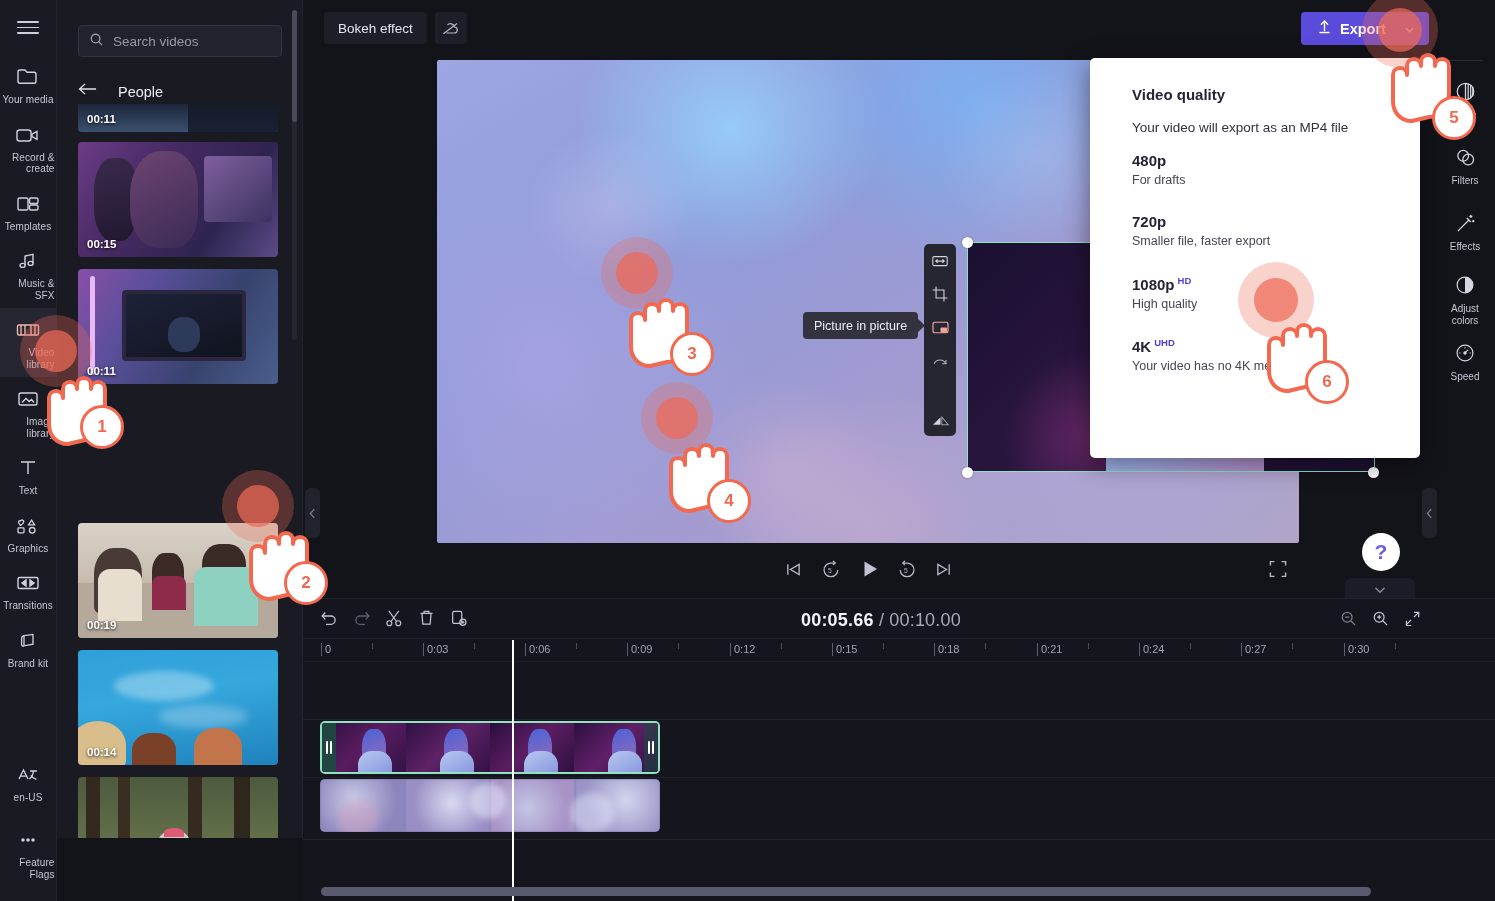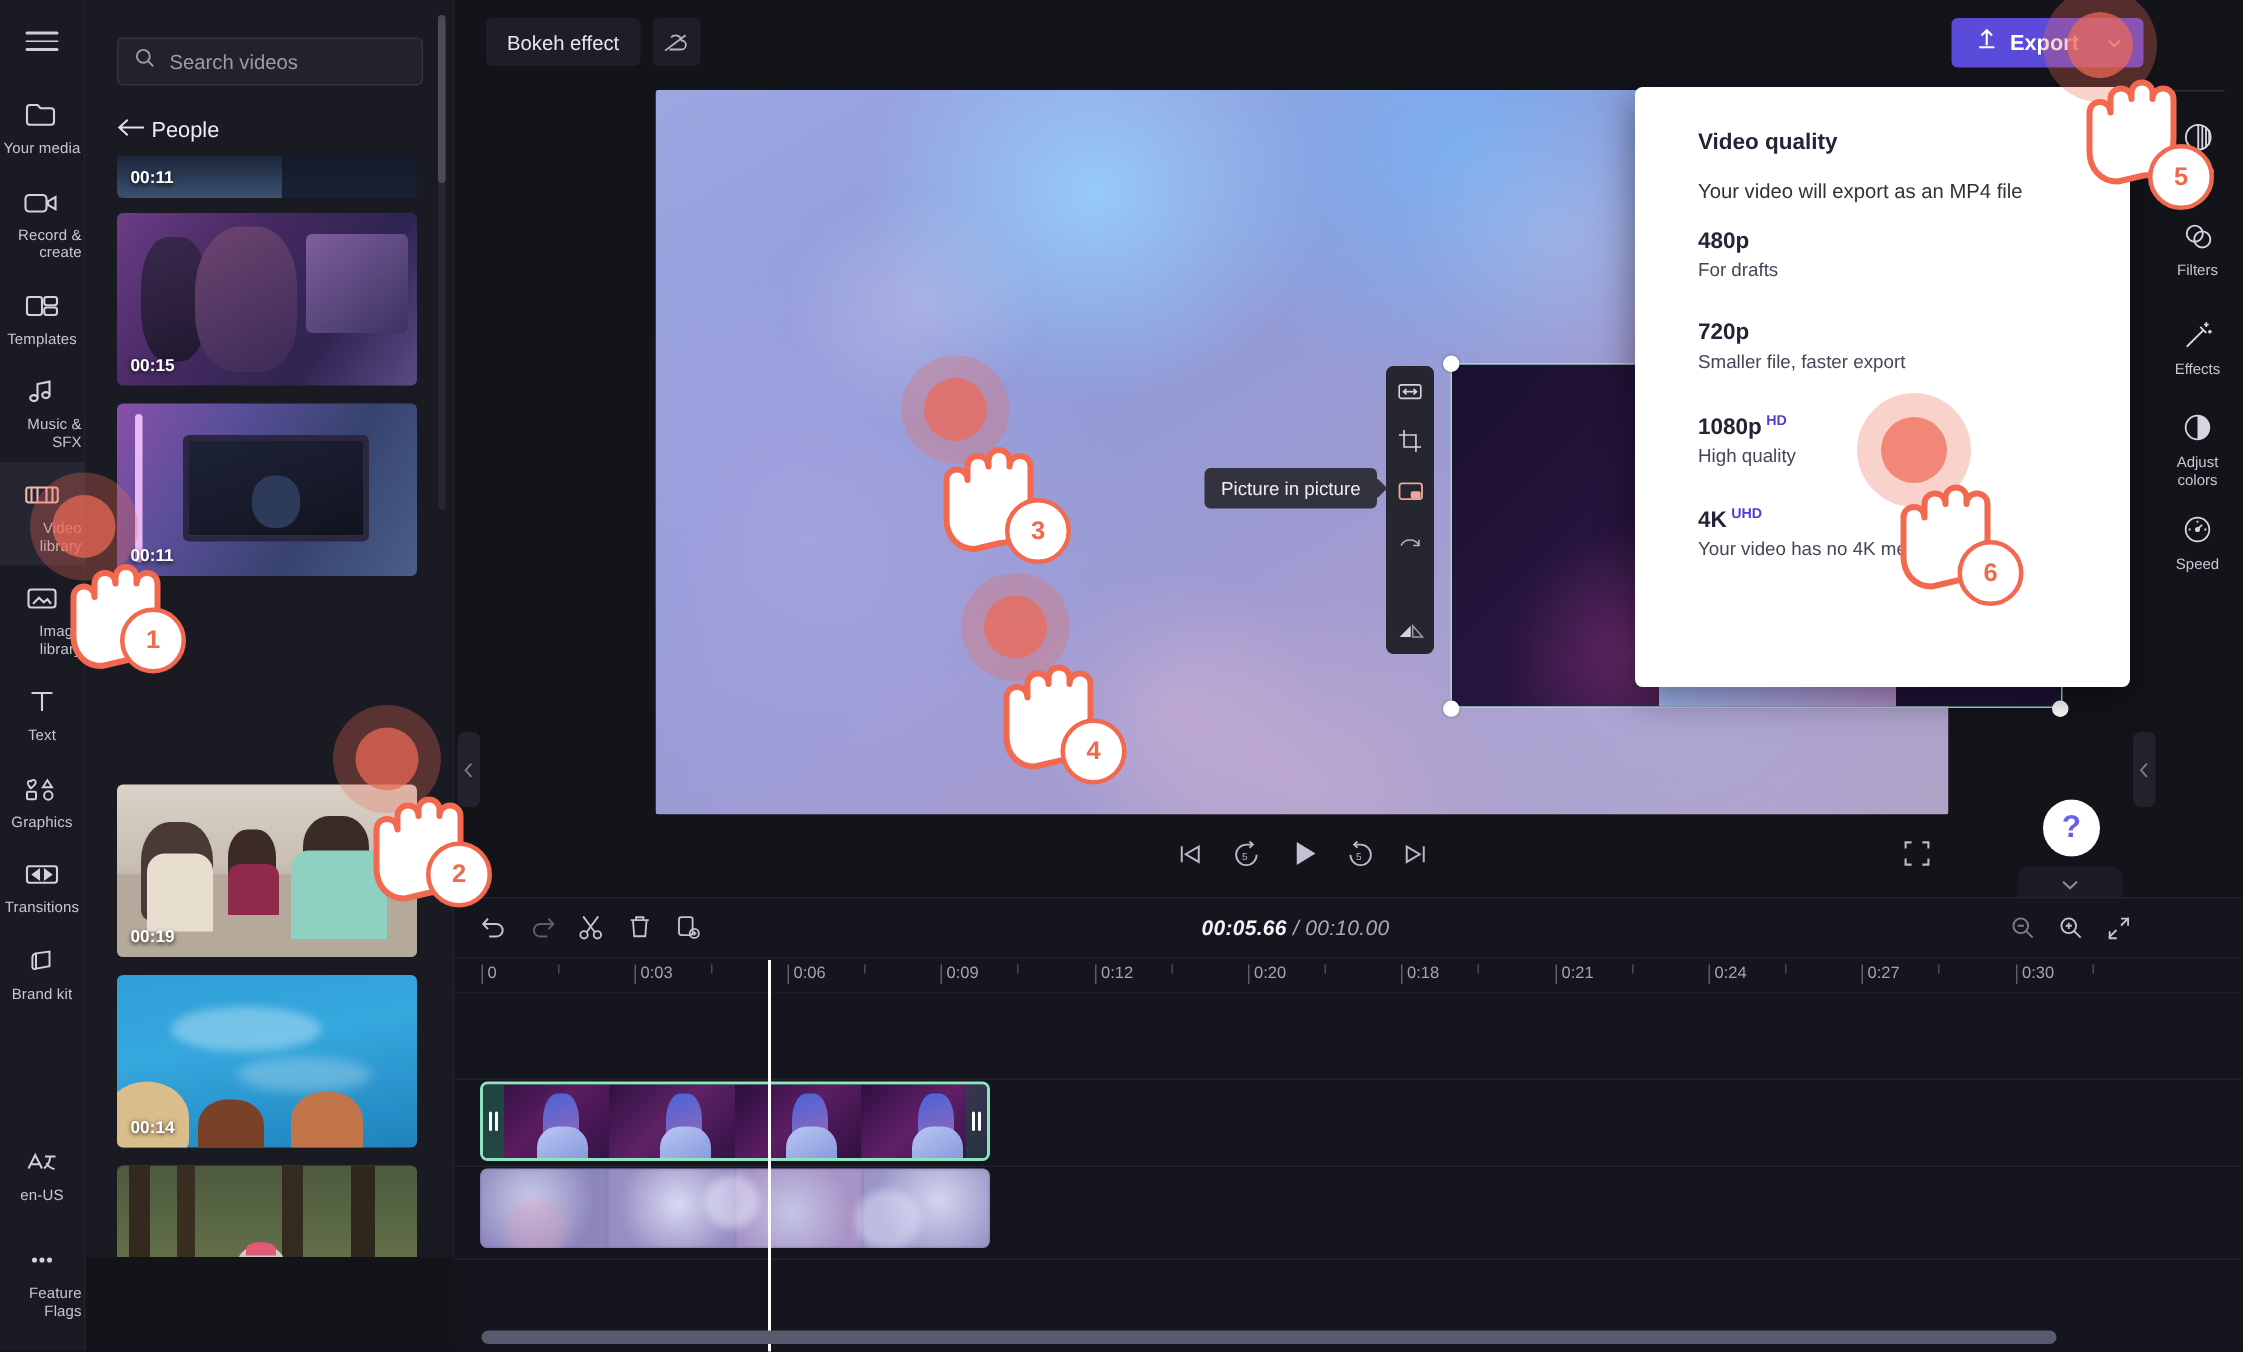--- a/index.html
+++ b/index.html
@@ -39,21 +39,21 @@
     background:#1a1a22; border-right:1px solid #23232e; overflow:hidden;
   }
   .searchbox {
     position:absolute; left:21px; top:25px; width:204px; height:32px;
     background:#22222c; border:1px solid #34343f; border-radius:4px;
     display:flex; align-items:center; padding:0 10px; gap:9px;
   }
   .searchbox .ph { font-size:13.5px; color:#9a9aab; }
   .panel-head {
     position:absolute; left:21px; top:74px; width:210px; height:26px;
-    display:flex; align-items:center; gap:4px;
+    display:flex; align-items:flex-end; gap:21px;
   }
   .panel-head .title { font-size:14.5px; color:#ececf4; }
   .thumbs {
     position:absolute; left:0; top:104px; width:246px; height:797px; overflow:hidden;
   }
   .thumb {
     position:absolute; left:21px; width:200px; border-radius:4px; overflow:hidden;
   }
   .thumb .dur {
     position:absolute; left:9px; bottom:7px; font-size:11.5px; font-weight:bold;
@@ -210,21 +210,21 @@
   .tl {
     position:absolute; left:303px; top:598px; width:1192px; height:303px;
     background:#15151d; border-top:1px solid #23232e;
   }
   .tl-toolbar { position:absolute; left:0; top:0; width:1192px; height:39px; }
   .tlbtn {
     position:absolute; width:26px; height:26px; top:6px; display:flex;
     align-items:center; justify-content:center; color:#b4b4c4; cursor:pointer;
   }
   .tl-time {
-    position:absolute; left:498px; top:11px; font-size:14px; letter-spacing:.2px;font-style:italic;
+    position:absolute; left:498px; top:11px; font-size:18px; letter-spacing:.2px;
   }
   .tl-time .cur { color:#f2f2f8; font-weight:bold;}
   .tl-time .tot { color:#a9a9ba;}
   .tl-ruler {
     position:absolute; left:0; top:39px; width:1192px; height:24px;
     border-top:1px solid #23232e; border-bottom:1px solid #1e1e28;
   }
   .tick { position:absolute; top:4px; width:1px; height:13px; background:#5c5c6e; }
   .tickmini { position:absolute; top:4px; width:1px; height:6px; background:#4b4b5c; }
   .ticklbl { position:absolute; top:44px; font-size:11px; color:#a2a2b4; }
@@ -766,21 +766,21 @@
       <div class="tick" style="left:938px"></div>
         <div class="tickmini" style="left:989px"></div>
       <div class="tick" style="left:1041px"></div>
         <div class="tickmini" style="left:1092px"></div>
     </div>
     <div class="ticklbl" style="left:22px">0</div>
     <div class="ticklbl" style="left:124px">0:03</div>
     <div class="ticklbl" style="left:226px">0:06</div>
     <div class="ticklbl" style="left:328px">0:09</div>
     <div class="ticklbl" style="left:431px">0:12</div>
-    <div class="ticklbl" style="left:533px">0:20</div>
+    <div class="ticklbl" style="left:533px">0:15</div>
     <div class="ticklbl" style="left:635px">0:18</div>
     <div class="ticklbl" style="left:738px">0:21</div>
     <div class="ticklbl" style="left:840px">0:24</div>
     <div class="ticklbl" style="left:942px">0:27</div>
     <div class="ticklbl" style="left:1045px">0:30</div>
 
     <div class="track-bg" style="top:120px"></div>
     <div class="track-bg" style="top:178px"></div>
     <div class="track-bg" style="top:240px"></div>
 

